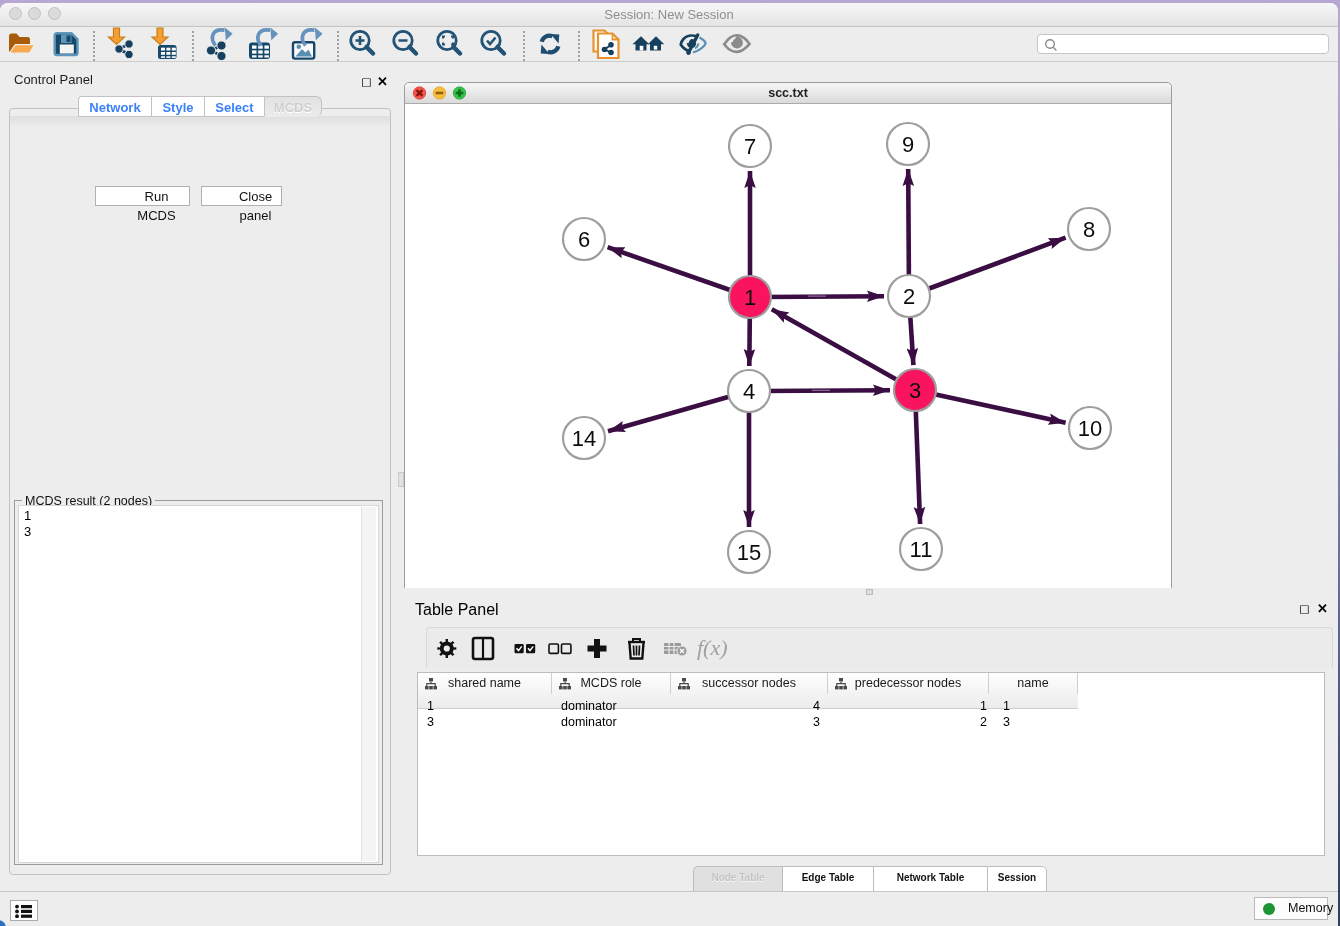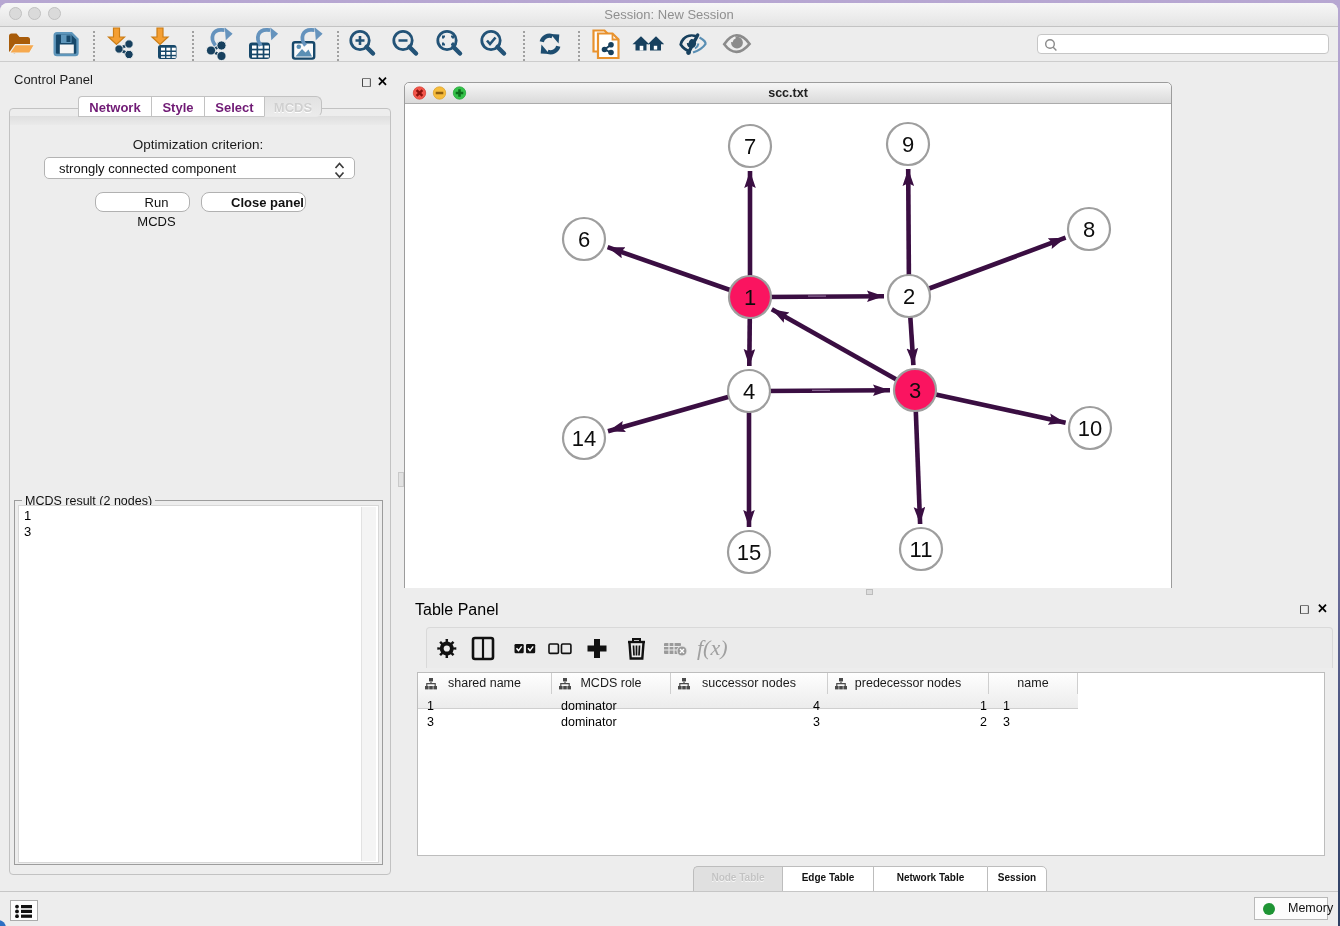--- a/index.html
+++ b/index.html
@@ -21,32 +21,32 @@
 #search { position:absolute; left:1037px; top:6px; width:292px; height:20px; background:#fff;
   border:1px solid #c6c6c6; border-radius:4px; }
 
 #cpanel { position:absolute; left:0; top:62px; width:396px; height:829px; background:#ededed; }
 #cpanel h1 { position:absolute; left:14px; top:7px; font-size:13px; font-weight:normal; color:#1d1d1d; }
 .wbtn { position:absolute; top:9px; font-size:13px; color:#000; }
 #cpane { position:absolute; left:9px; top:43px; width:382px; height:767px;
   border:1px solid #c2c2c2; border-radius:4px; background:#ededed; }
 #tabs { position:absolute; left:78px; top:31px; height:21px; display:flex; z-index:3; }
 .tab { height:21px; line-height:21px; text-align:center; font-size:13px; font-weight:bold; background:#fff;
-  border:1px solid #c2c2c2; border-right:none; color:#701a75; }
+  border:1px solid #c2c2c2; border-right:none; color:#3b82f6; }
 .tab:first-child { border-radius:4px 0 0 0; }
 .tab.sel { background:linear-gradient(#e2e2e2,#ebebeb); color:#cfcfcf; text-shadow:0 1px 0 #fff;
   border-right:1px solid #c2c2c2; border-radius:0 6px 6px 0; border-bottom:1px solid #e9e9e9; }
 #optlbl { position:absolute; left:0; top:72px; width:396px; text-align:center; font-size:13.5px; color:#1a1a1a; }
 #combo { position:absolute; left:44px; top:92px; width:311px; height:22px; background:#fff;
   border:1px solid #b3b3b3; border-radius:5px; font-size:13px; color:#111; line-height:21px; padding-left:14px; }
 #combo svg { position:absolute; right:8px; top:3px; }
-.btn { position:absolute; top:127px; height:20px; background:#fff; border:1px solid #b1b1b1;
-  border-radius:8px; font-size:13px; color:#111; text-align:center; line-height:19px;padding-left:28px; }
+.btn { position:absolute; top:121px; height:20px; background:#fff; border:1px solid #b1b1b1;
+  border-radius:0; font-size:13px; color:#111; text-align:center; line-height:19px;padding-left:28px; }
 #runbtn { left:95px; width:95px; }
-#closebtn { left:201px; width:105px;font-weight:bold; }
+#closebtn { left:201px; width:81px; }
 #mcdsbox { position:absolute; left:14px; top:435px; width:369px; height:365px; border:1px solid #9c9c9c; }
 #mcdslbl { position:absolute; left:7px; top:-7px; background:#ededed; padding:0 3px; font-size:12.5px; color:#111; }
 #mcdstxt { position:absolute; left:3px; top:4px; right:3px; bottom:1px; background:#fff;
   border:1px solid #d7d7d7; font-size:13px; color:#000; padding:2px 0 0 5px; line-height:15.5px; }
 #mcdssb { position:absolute; right:2px; top:1px; width:15px; bottom:1px; background:#f4f4f4; border-left:1px solid #e2e2e2; }
 
 #netwin { position:absolute; left:404px; top:63px; width:768px; height:522px;
   border:1px solid #9c9c9c; border-radius:5px 5px 0 0; background:#fff;margin-top:16px; }
 #nettitle { position:absolute; left:0; top:0; width:100%; height:21px;
   background:linear-gradient(#f6f6f6,#dadada); border-bottom:1px solid #ababab; border-radius:5px 5px 0 0; }
@@ -236,26 +236,20 @@
     <span class="wbtn" style="left:361px;">◻</span>
     <span class="wbtn" style="left:377px; font-weight:bold;">✕</span>
     <div id="cpane">
         <div style="position:absolute;left:0;top:7px;width:100%;height:9px;background:linear-gradient(#dfdfdf,#eaeaea);"></div>
       </div>
     <div id="tabs">
       <span class="tab" style="width:73px;">Network</span>
         <span class="tab" style="width:53px;">Style</span>
         <span class="tab" style="width:60px;">Select</span>
         <span class="tab sel" style="width:58px;">MCDS</span>
-    </div>
-    <div id="optlbl">Optimization criterion:</div>
-    <div id="combo">strongly connected component
-      <svg width="13" height="18" viewBox="0 0 13 18">
-          <path d="M2.5,7 L6.5,2.5 L10.5,7 M2.5,11.5 L6.5,16 L10.5,11.5" fill="none" stroke="#3c3c3c" stroke-width="1.7"></path>
-        </svg>
     </div>
     <div class="btn" id="runbtn">Run MCDS</div>
     <div class="btn" id="closebtn">Close panel</div>
     <div id="mcdsbox">
       <div id="mcdslbl">MCDS result (2 nodes)</div>
       <div id="mcdstxt">1<br>3<div id="mcdssb"></div></div>
     </div>
   </div>
   <div id="netwin">
     <div id="nettitle">

